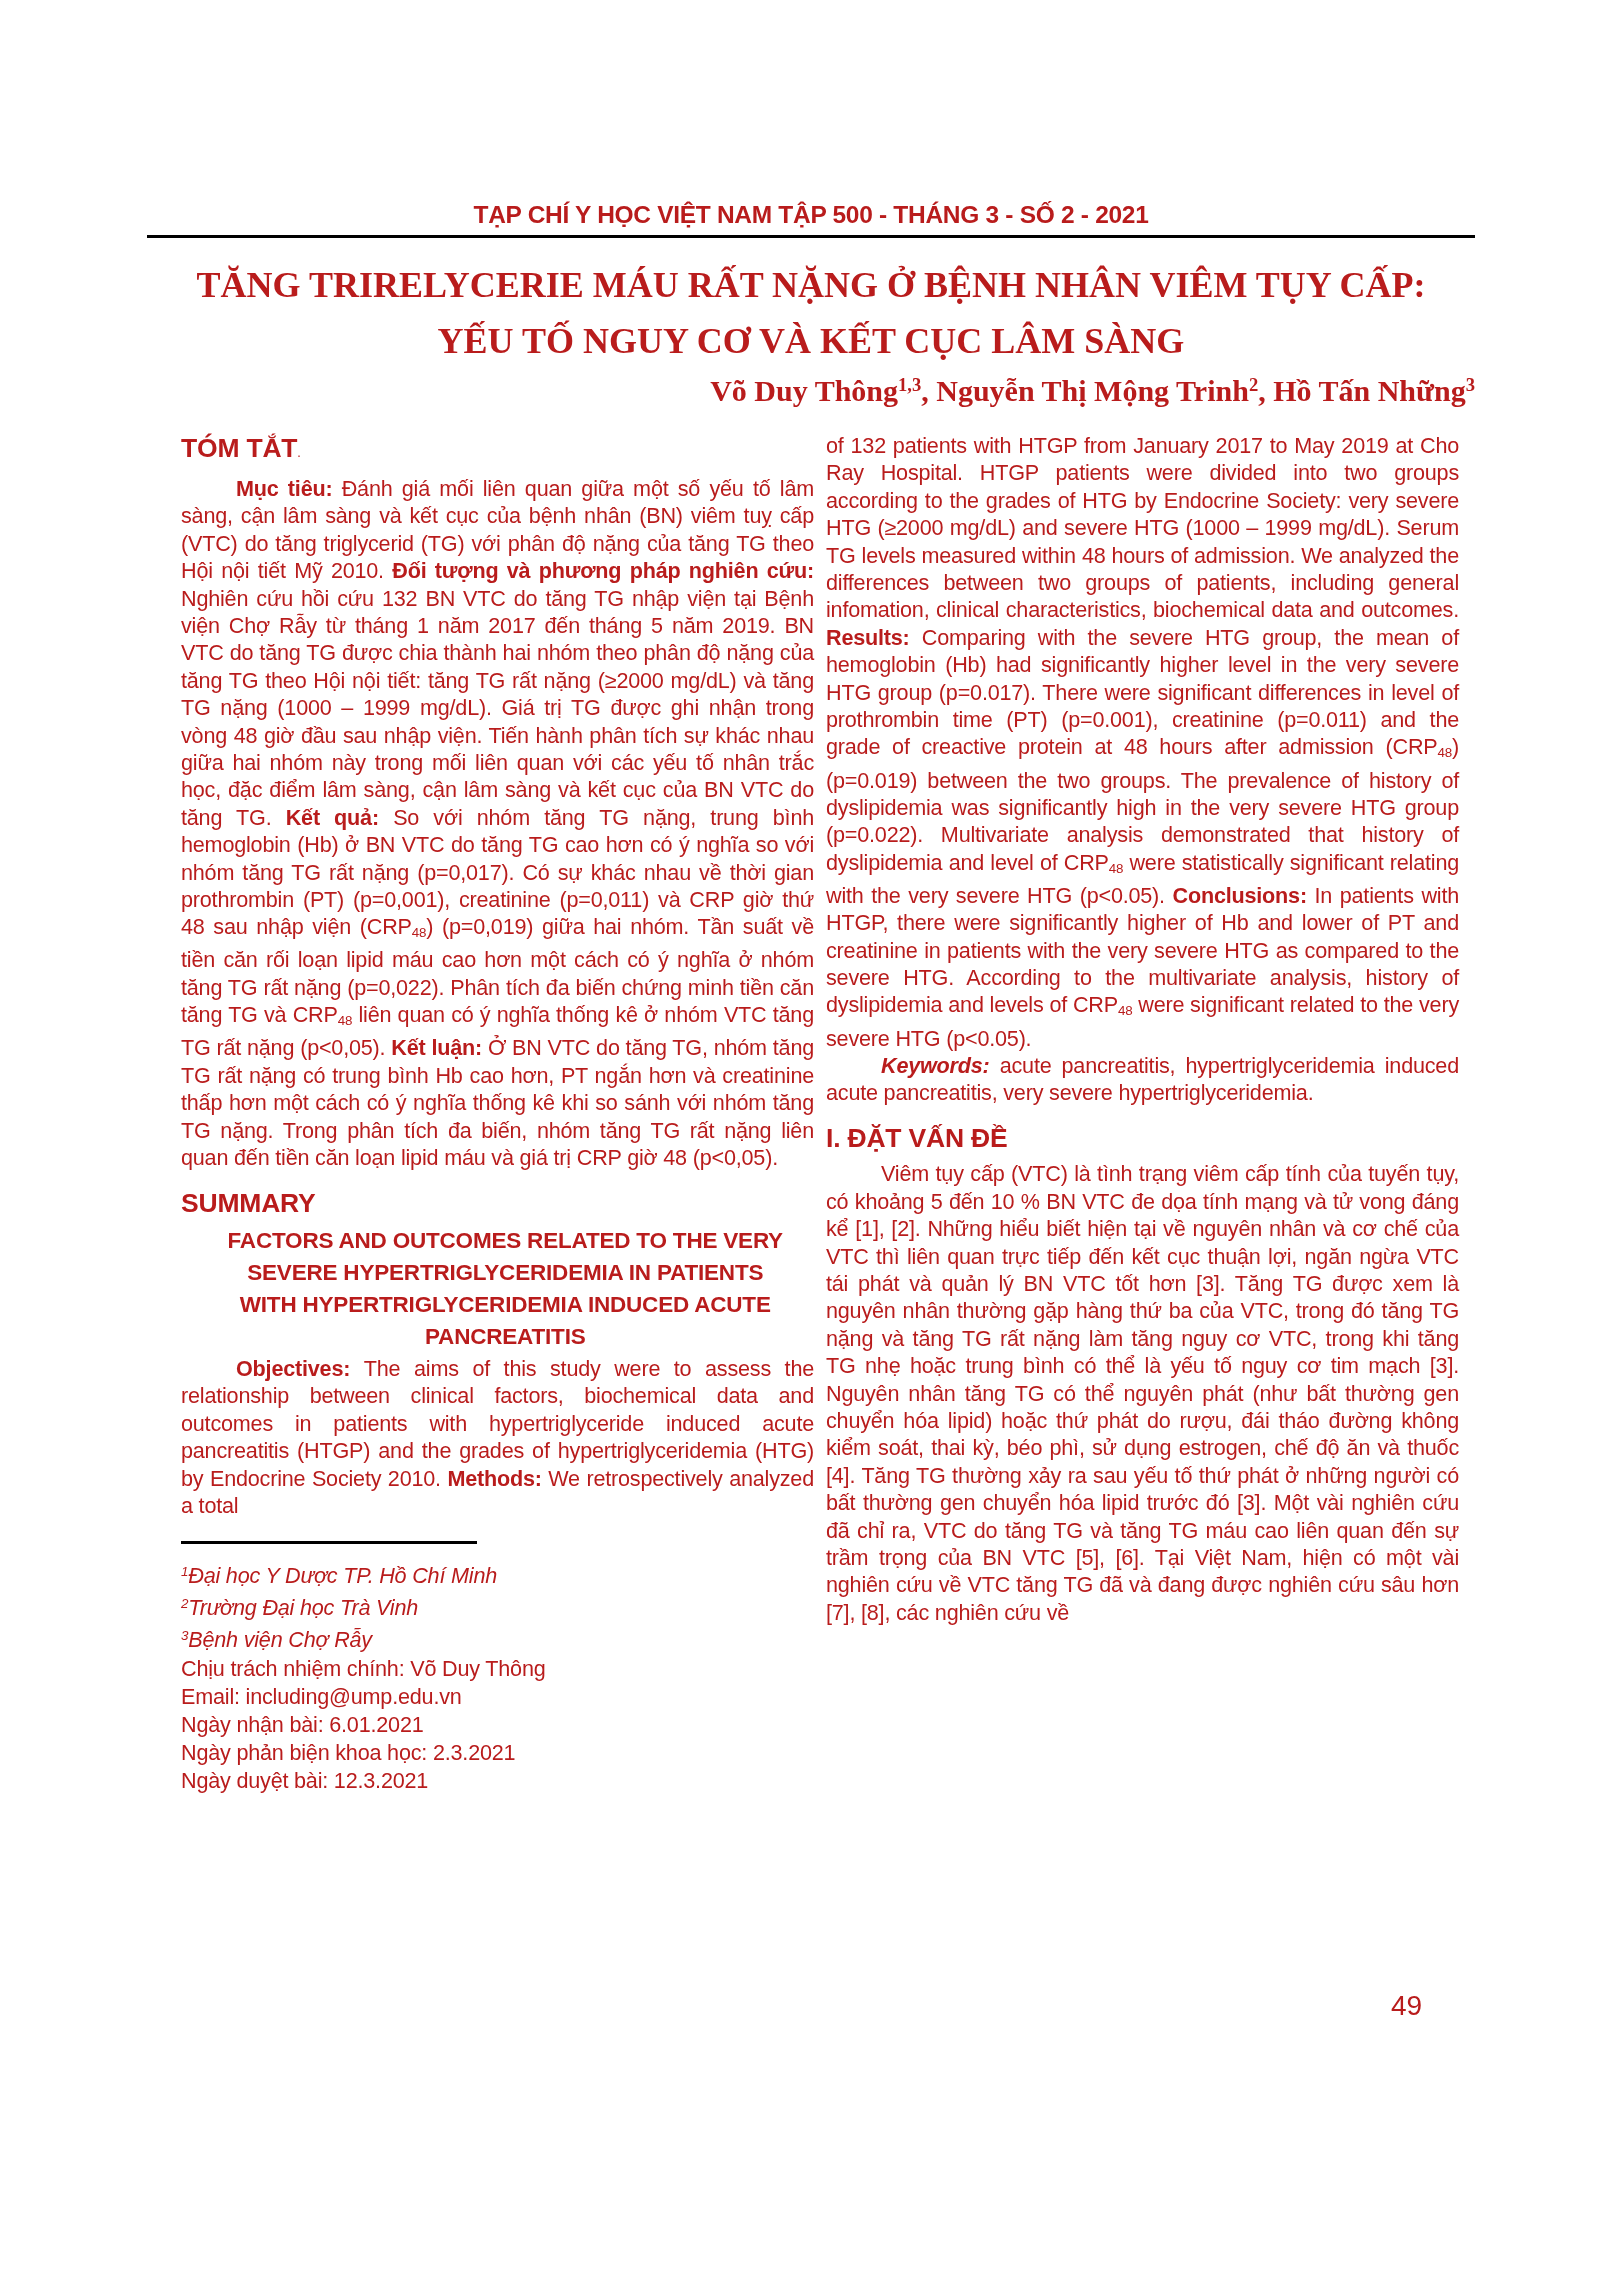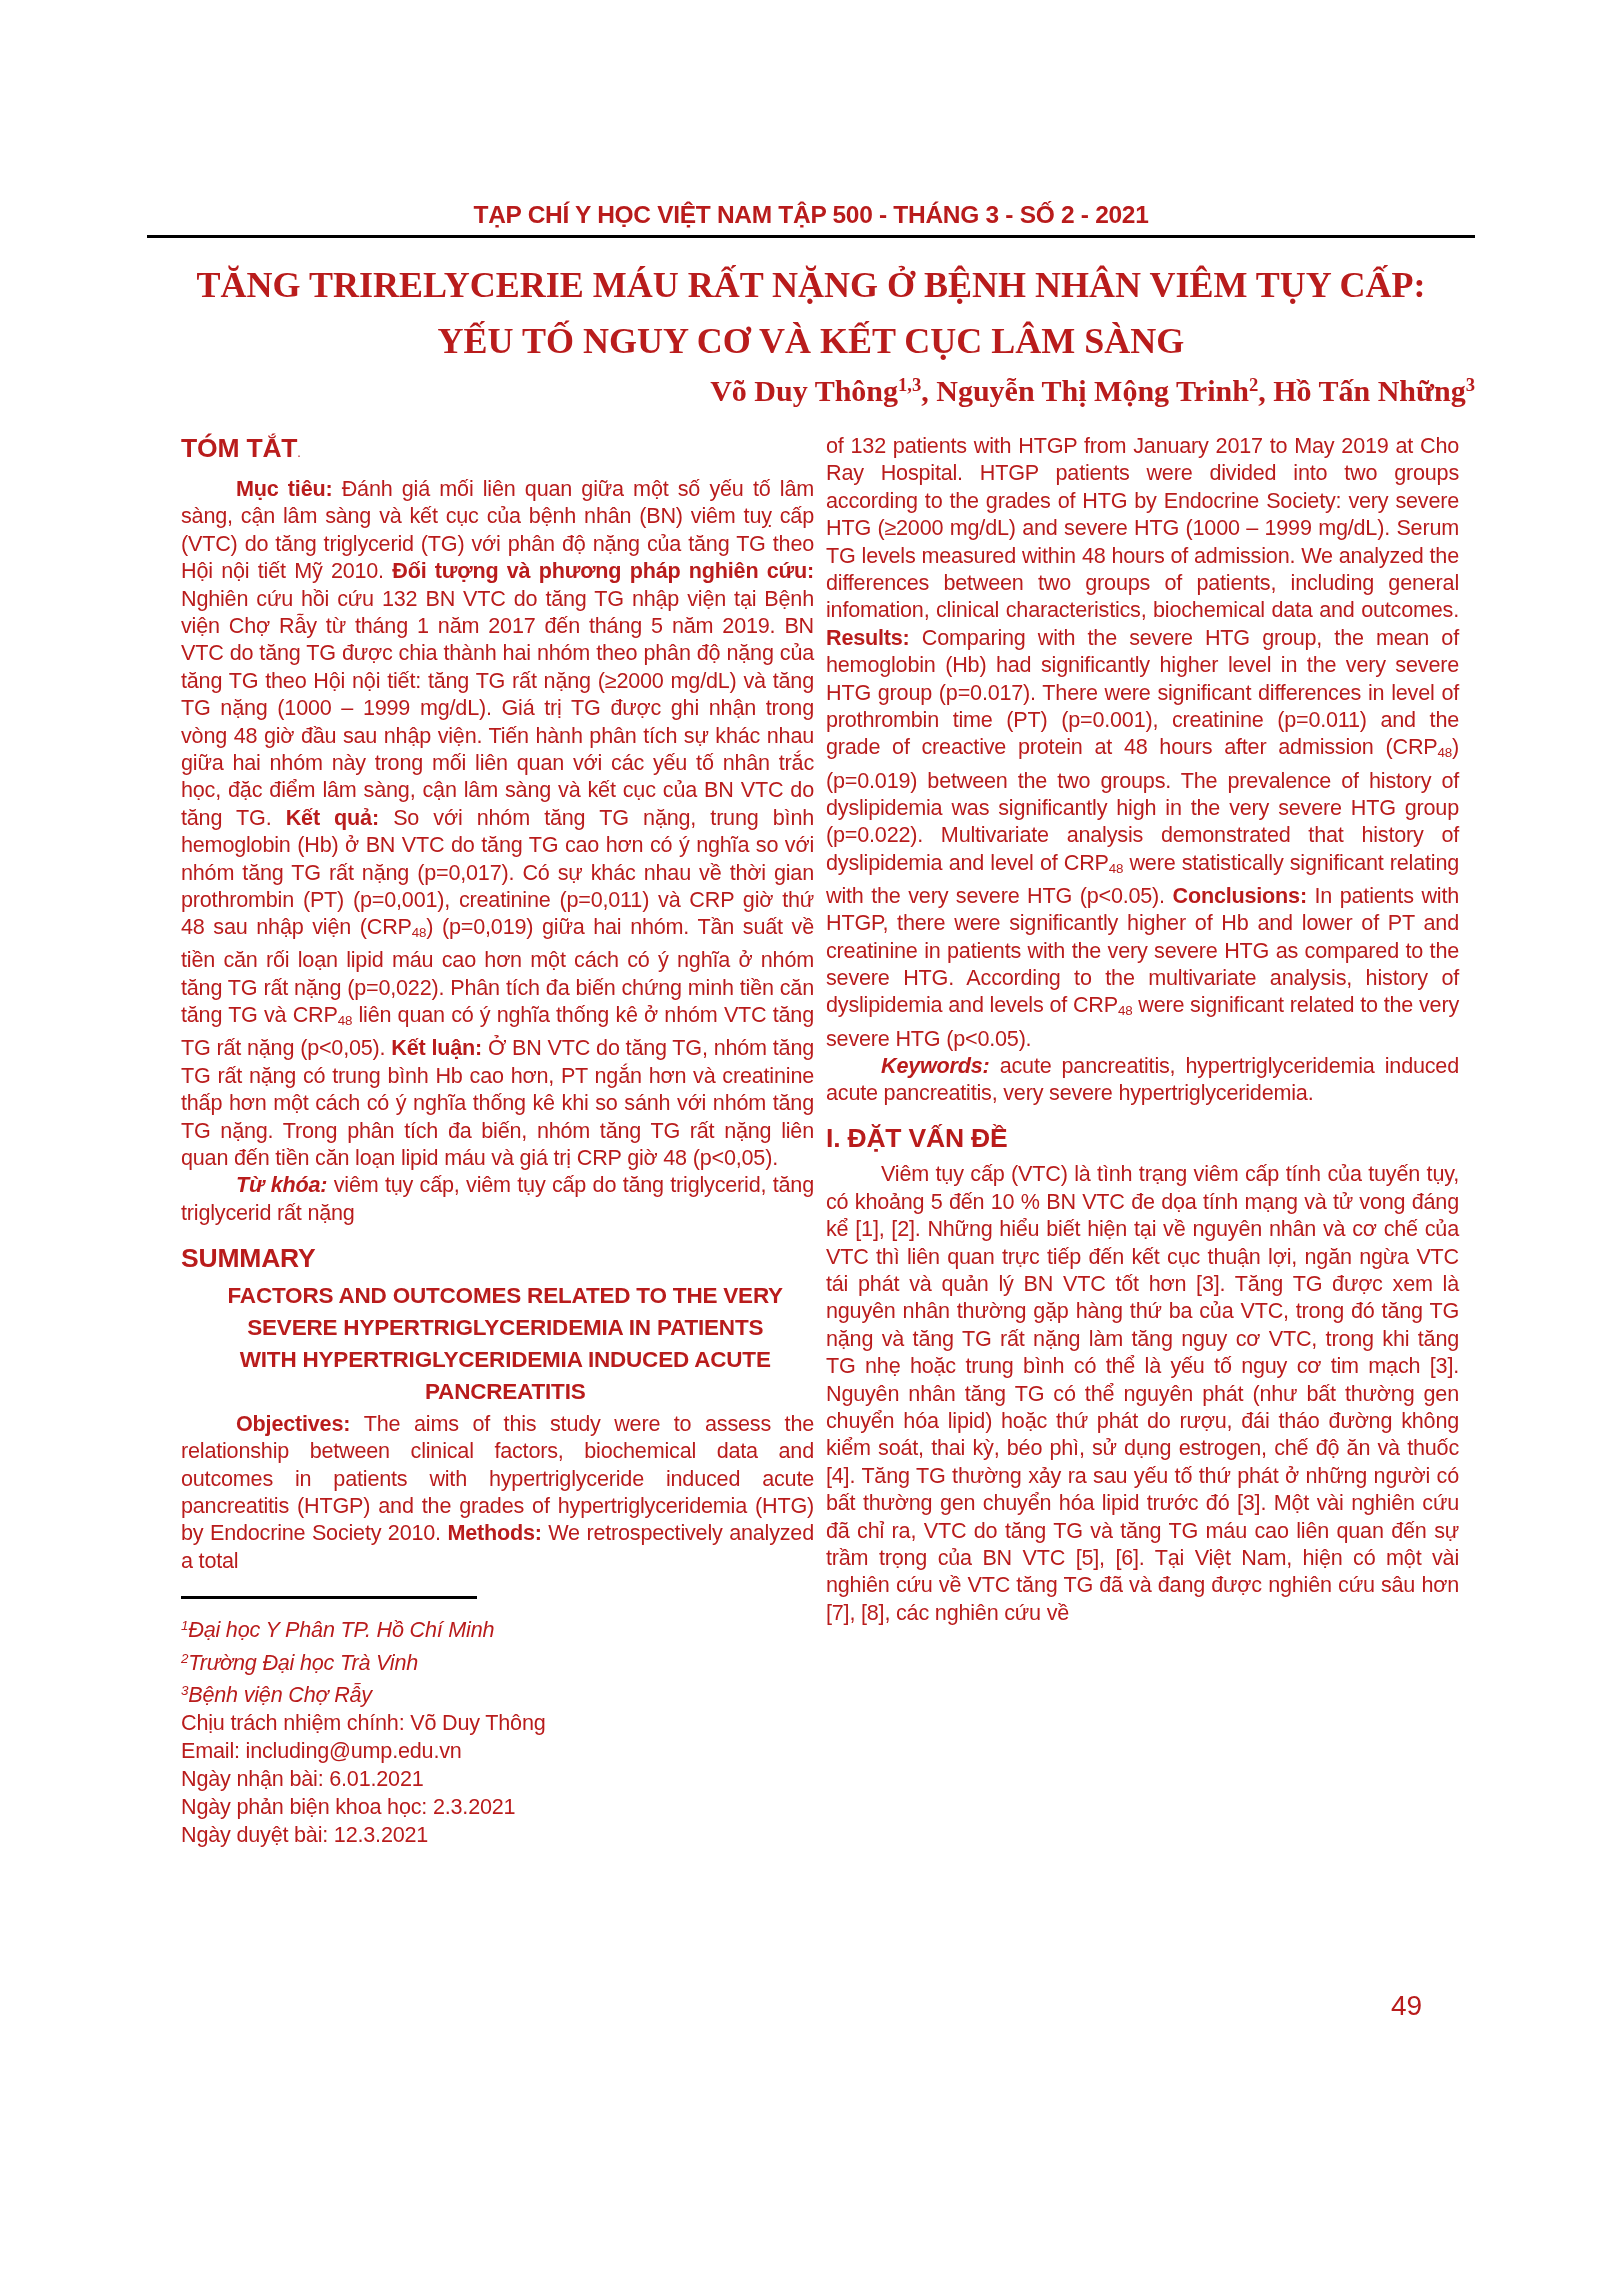--- a/index.html
+++ b/index.html
@@ -86,28 +86,27 @@
     <div>YẾU TỐ NGUY CƠ VÀ KẾT CỤC LÂM SÀNG</div>
   </div>
 
   <div class="authors"><span class="b">Võ Duy Thông</span><span class="sup">1,3</span><span class="b">, Nguyễn Thị Mộng Trinh</span><span class="sup">2</span><span class="b">, Hồ Tấn Những</span><span class="sup">3</span></div>
 
   <div class="body-columns">
 
     <div class="col">
       <div class="sect-heading"><span>TÓM TẮT</span><span class="dot">.</span></div>
       <p><span class="b">Mục tiêu: </span><span>Đánh giá mối liên quan giữa một số yếu tố lâm sàng, cận lâm sàng và kết cục của bệnh nhân (BN) viêm tuỵ cấp (VTC) do tăng triglycerid (TG) với phân độ nặng của tăng TG theo Hội nội tiết Mỹ 2010. </span><span class="b">Đối tượng và phương pháp nghiên cứu: </span><span>Nghiên cứu hồi cứu 132 BN VTC do tăng TG nhập viện tại Bệnh viện Chợ Rẫy từ tháng 1 năm 2017 đến tháng 5 năm 2019. BN VTC do tăng TG được chia thành hai nhóm theo phân độ nặng của tăng TG theo Hội nội tiết: tăng TG rất nặng (≥2000 mg/dL) và tăng TG nặng (1000 – 1999 mg/dL). Giá trị TG được ghi nhận trong vòng 48 giờ đầu sau nhập viện. Tiến hành phân tích sự khác nhau giữa hai nhóm này trong mối liên quan với các yếu tố nhân trắc học, đặc điểm lâm sàng, cận lâm sàng và kết cục của BN VTC do tăng TG. </span><span class="b">Kết quả: </span><span>So với nhóm tăng TG nặng, trung bình hemoglobin (Hb) ở BN VTC do tăng TG cao hơn có ý nghĩa so với nhóm tăng TG rất nặng (p=0,017). Có sự khác nhau về thời gian prothrombin (PT) (p=0,001), creatinine (p=0,011) và CRP giờ thứ 48 sau nhập viện (CRP</span><span class="sub">48</span><span>) (p=0,019) giữa hai nhóm. Tần suất về tiền căn rối loạn lipid máu cao hơn một cách có ý nghĩa ở nhóm tăng TG rất nặng (p=0,022). Phân tích đa biến chứng minh tiền căn tăng TG và CRP</span><span class="sub">48</span><span> liên quan có ý nghĩa thống kê ở nhóm VTC tăng TG rất nặng (p&lt;0,05). </span><span class="b">Kết luận: </span><span>Ở BN VTC do tăng TG, nhóm tăng TG rất nặng có trung bình Hb cao hơn, PT ngắn hơn và creatinine thấp hơn một cách có ý nghĩa thống kê khi so sánh với nhóm tăng TG nặng. Trong phân tích đa biến, nhóm tăng TG rất nặng liên quan đến tiền căn loạn lipid máu và giá trị CRP giờ 48 (p&lt;0,05).</span></p>
-      <p><span class="bi">Từ khóa: </span><span>viêm tụy cấp, viêm tụy cấp do tăng triglycerid, tăng triglycerid rất nặng</span></p>
       <div class="sect-heading spaced">SUMMARY</div>
       <div class="summary-subtitle">FACTORS AND OUTCOMES RELATED TO THE VERY SEVERE HYPERTRIGLYCERIDEMIA IN PATIENTS WITH HYPERTRIGLYCERIDEMIA INDUCED ACUTE PANCREATITIS</div>
       <p><span class="b">Objectives: </span><span>The aims of this study were to assess the relationship between clinical factors, biochemical data and outcomes in patients with hypertriglyceride induced acute pancreatitis (HTGP) and the grades of hypertriglyceridemia (HTG) by Endocrine Society 2010. </span><span class="b">Methods: </span><span>We retrospectively analyzed a total</span></p>
 
       <div class="footnote">
         <div class="foot-rule"></div>
-        <p class="line"><span class="sup">1</span><span class="i">Đại học Y Phân TP. Hồ Chí Minh</span></p>
+        <p class="line"><span class="sup">1</span><span class="i">Đại học Y Dược TP. Hồ Chí Minh</span></p>
         <p class="line"><span class="sup">2</span><span class="i">Trường Đại học Trà Vinh</span></p>
         <p class="line"><span class="sup">3</span><span class="i">Bệnh viện Chợ Rẫy</span></p>
         <p class="line">Chịu trách nhiệm chính: Võ Duy Thông</p>
         <p class="line">Email: including@ump.edu.vn</p>
         <p class="line">Ngày nhận bài: 6.01.2021</p>
         <p class="line">Ngày phản biện khoa học: 2.3.2021</p>
         <p class="line">Ngày duyệt bài: 12.3.2021</p>
       </div>
     </div>
 

